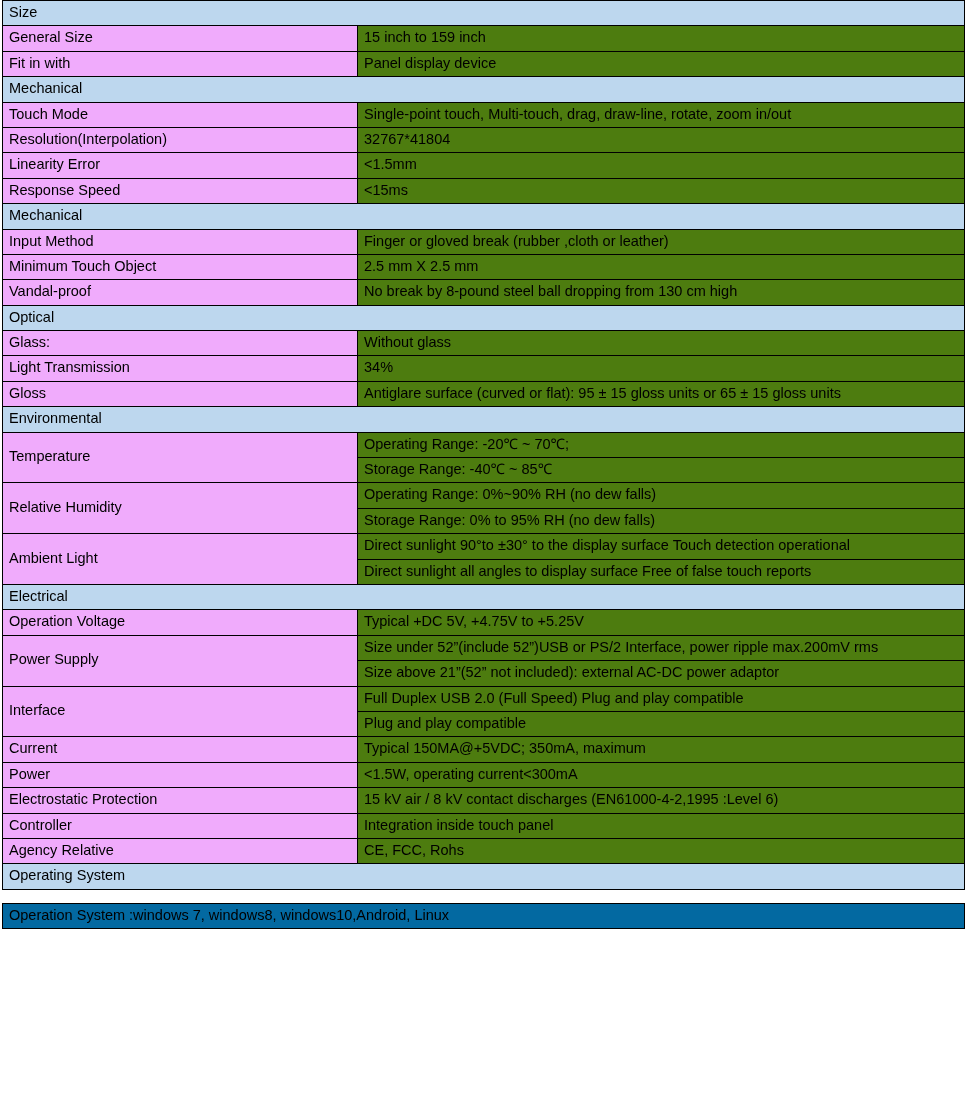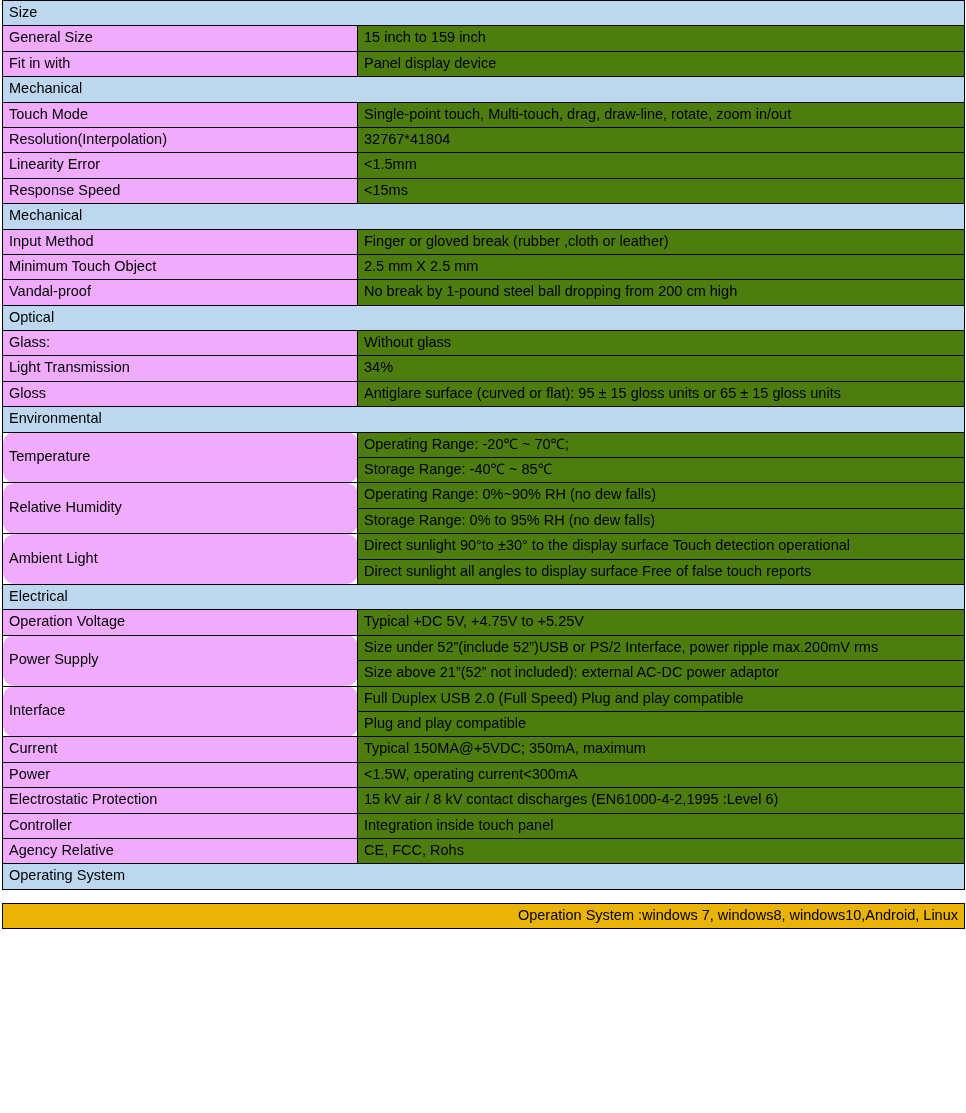--- a/index.html
+++ b/index.html
@@ -43,26 +43,24 @@
   }
   td.label {
     background: #f0abfc;
   }
   td.value {
     background: #4d7c0f;
     font-weight: bold;
   }
   td.rowspan-label {
     vertical-align: middle;
-    border-radius: 12px;
   }
   td.fullrow {
-    background: #eab308;
+    background: #0369a1;
     padding: 7px 6px 7px 6px;
-    text-align: right;
   }
   .last-spacer {
     height: 6px;
   }
 </style>
 </head>
 <body>
 
 <table id="spec-table">
   <colgroup>
@@ -106,21 +104,21 @@
       <tr>
         <td class="label">Input Method</td>
         <td class="value">Finger or gloved break (rubber ,cloth or leather)</td>
       </tr>
       <tr>
         <td class="label">Minimum Touch Object</td>
         <td class="value">2.5 mm X 2.5 mm</td>
       </tr>
       <tr>
         <td class="label">Vandal-proof</td>
-        <td class="value">No break by 1-pound steel ball dropping from 200 cm high</td>
+        <td class="value">No break by 8-pound steel ball dropping from 130 cm high</td>
       </tr>
       <tr class="section">
         <td colspan="2">Optical</td>
       </tr>
       <tr>
         <td class="label">Glass:</td>
         <td class="value">Without  glass</td>
       </tr>
       <tr>
         <td class="label">Light Transmission</td>

